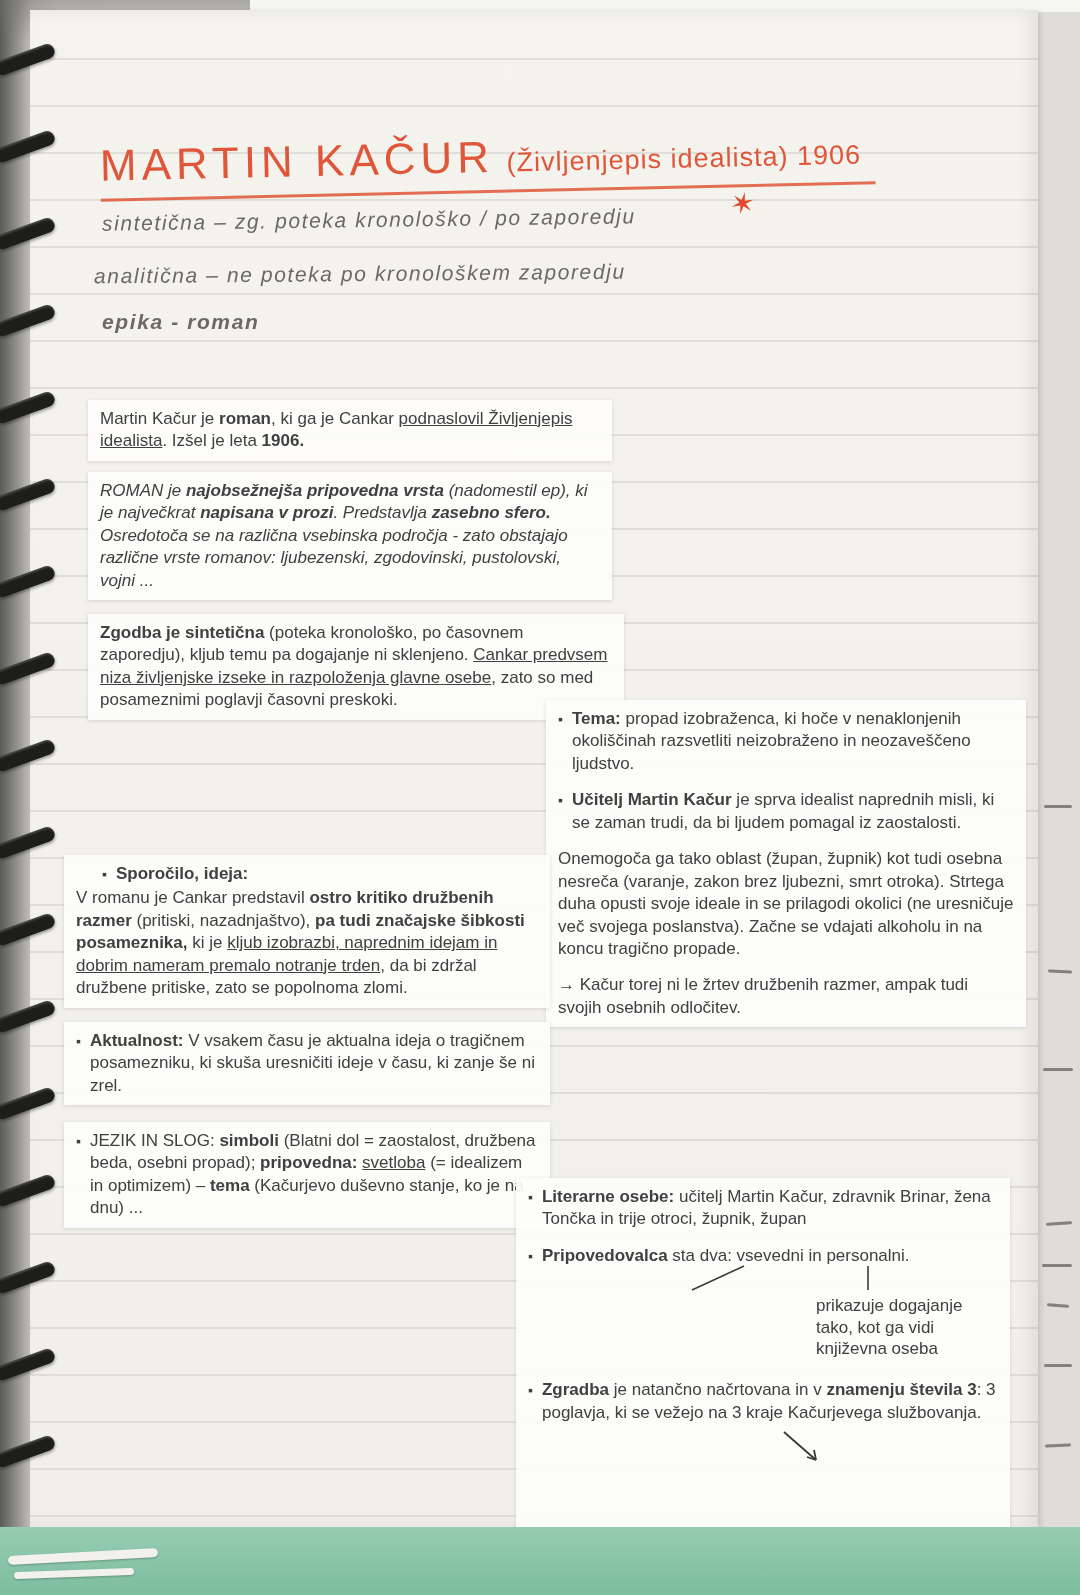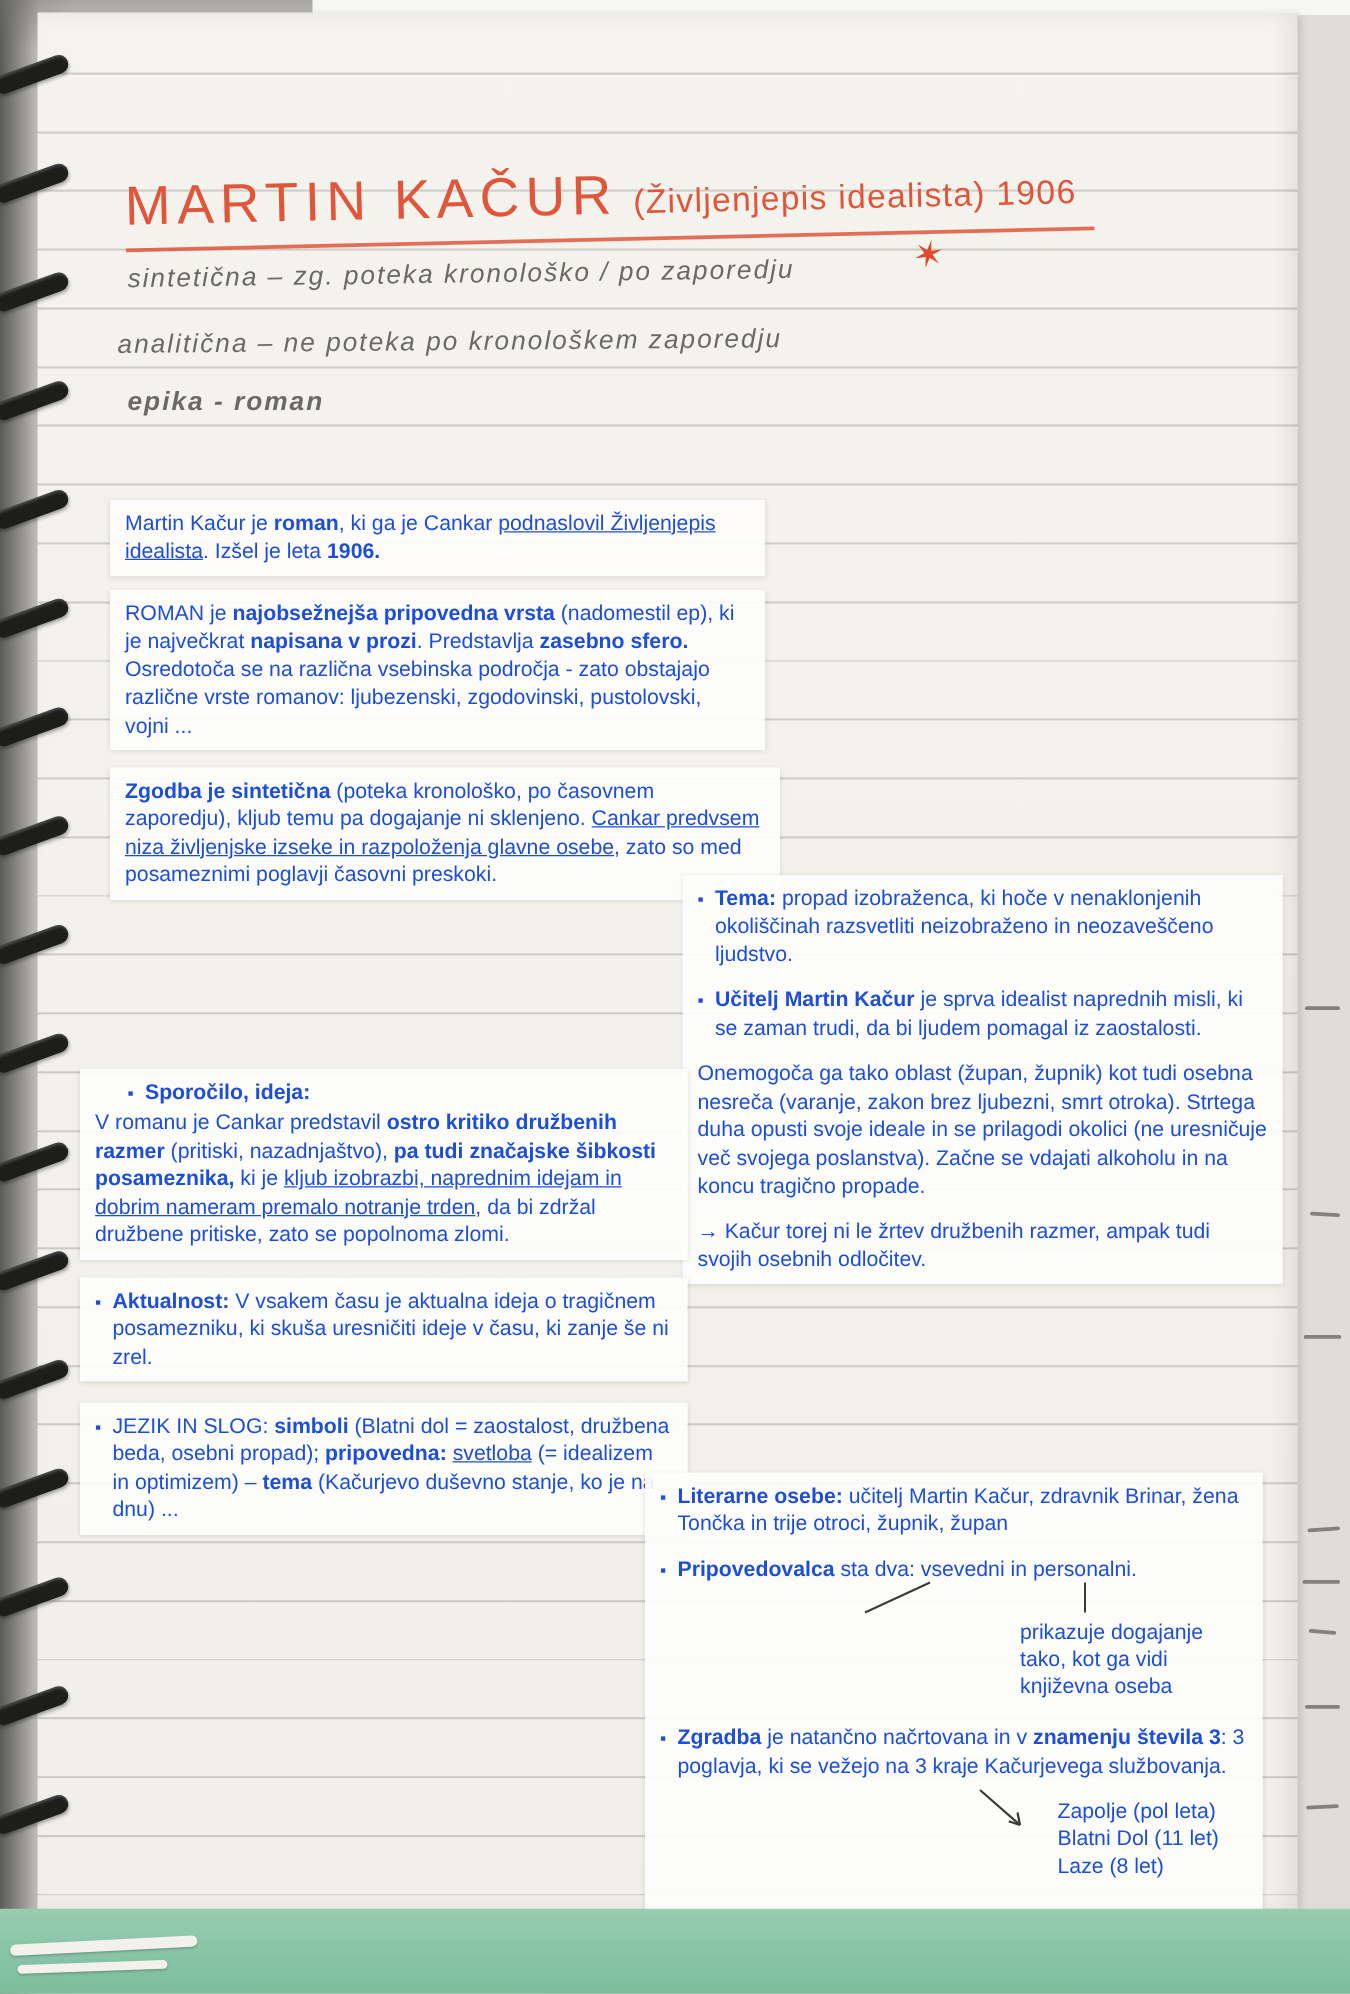--- a/index.html
+++ b/index.html
@@ -47,28 +47,28 @@
   .title-sub{font-size:27px;letter-spacing:1px;margin-left:8px;}
   .star{position:absolute;left:700px;top:176px;color:#e04a2a;font-size:30px;transform:rotate(12deg);}
 
   .hw{position:absolute;color:#6b6a62;font-size:21px;font-style:italic;letter-spacing:1.6px;white-space:nowrap;}
   .hw1{left:72px;top:198px;transform:rotate(-.8deg);}
   .hw2{left:64px;top:252px;transform:rotate(-.5deg);}
   .hw3{left:72px;top:300px;font-weight:bold;}
 
   
   .slip{position:absolute;background:rgba(253,253,251,.93);box-shadow:0 1px 4px rgba(60,60,55,.16);
-    padding:8px 12px;color:#1d4ed8;font-size:17px;line-height:1.32;}
+    padding:8px 12px;color:#404040;font-size:17px;line-height:1.32;}
   .slip p{margin:0 0 14px 0;}
   .slip p:last-child{margin-bottom:0;}
   .b{font-weight:700;}
   .u{text-decoration:underline;}
 
   .slip-intro{left:58px;top:390px;width:500px;}
-  .slip-roman{left:58px;top:462px;width:500px;}
+  .slip-roman{left:58px;top:462px;width:500px;font-style:italic;}
   .slip-zgodba{left:58px;top:604px;width:512px;}
   .slip-right{left:516px;top:690px;width:456px;}
   .slip-sporocilo{left:34px;top:845px;width:462px;}
   .slip-aktualnost{left:34px;top:1012px;width:462px;}
   .slip-jezik{left:34px;top:1112px;width:462px;}
   .slip-bottom{left:486px;top:1168px;width:470px;height:352px;}
 
   .bp{display:flex;gap:9px;margin:0 0 14px 0;}
   .bp:last-child{margin-bottom:0;}
   .bullet{flex:0 0 auto;}
@@ -169,25 +169,20 @@
     <div class="bp">
       <span class="bullet"></span>
       <span><span class="b">Pripovedovalca</span><span> sta dva: vsevedni in personalni.</span></span>
     </div>
     <div class="annot">
       <div class="note-right">prikazuje dogajanje tako, kot ga vidi književna oseba</div>
     </div>
     <div class="bp">
       <span class="bullet"></span>
       <span><span class="b">Zgradba</span><span> je natančno načrtovana in v </span><span class="b">znamenju števila 3</span><span>: 3 poglavja, ki se vežejo na 3 kraje Kačurjevega službovanja.</span></span>
-    </div>
-    <div class="places">
-      <div class="place">Zapolje (pol leta)</div>
-      <div class="place">Blatni Dol (11 let)</div>
-      <div class="place">Laze (8 let)</div>
     </div>
     <svg class="connectors" width="470" height="352" viewBox="0 0 470 352">
       <line x1="352" y1="88" x2="352" y2="112" stroke="#3a3a38" stroke-width="1.6"></line>
       <line x1="228" y1="88" x2="176" y2="112" stroke="#3a3a38" stroke-width="1.6"></line>
       <line x1="268" y1="254" x2="300" y2="282" stroke="#3a3a38" stroke-width="1.8"></line>
       <path d="M 300 282 L 291 279 M 300 282 L 298 272" stroke="#3a3a38" stroke-width="1.8" fill="none"></path>
     </svg>
   </div>
 
 </div>

